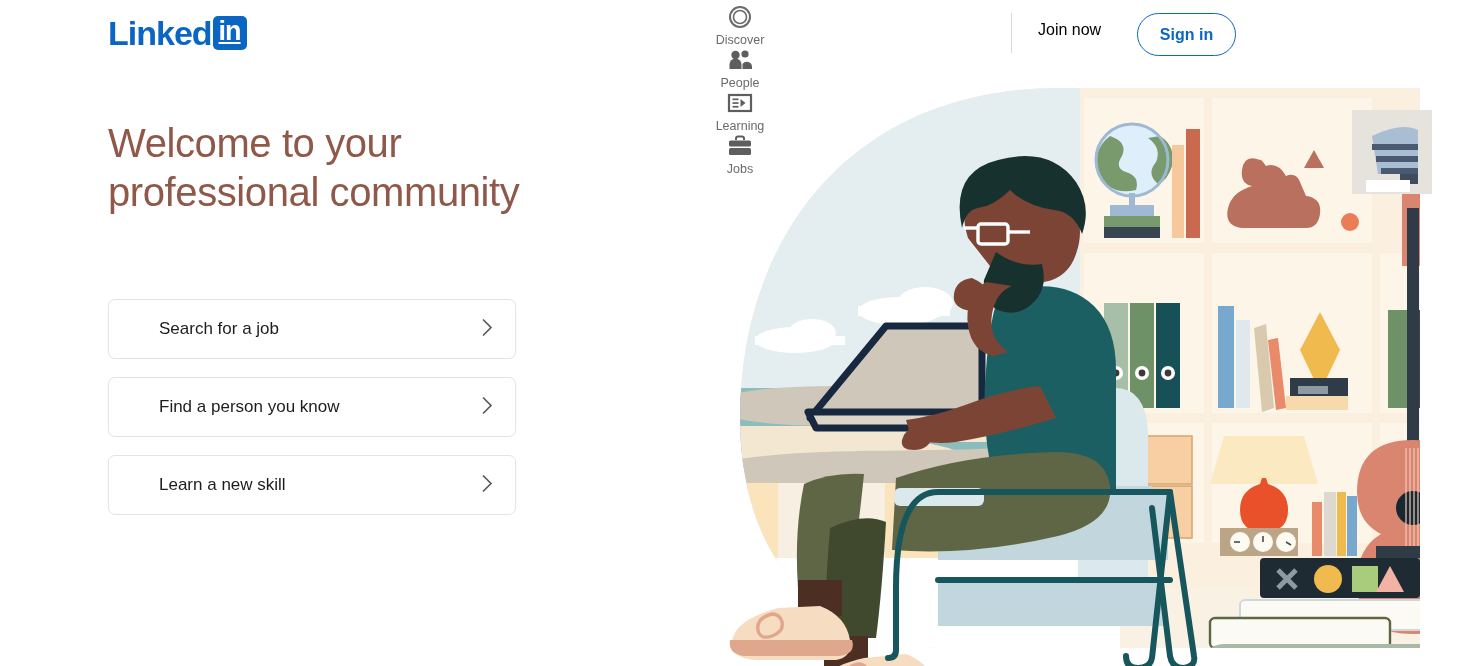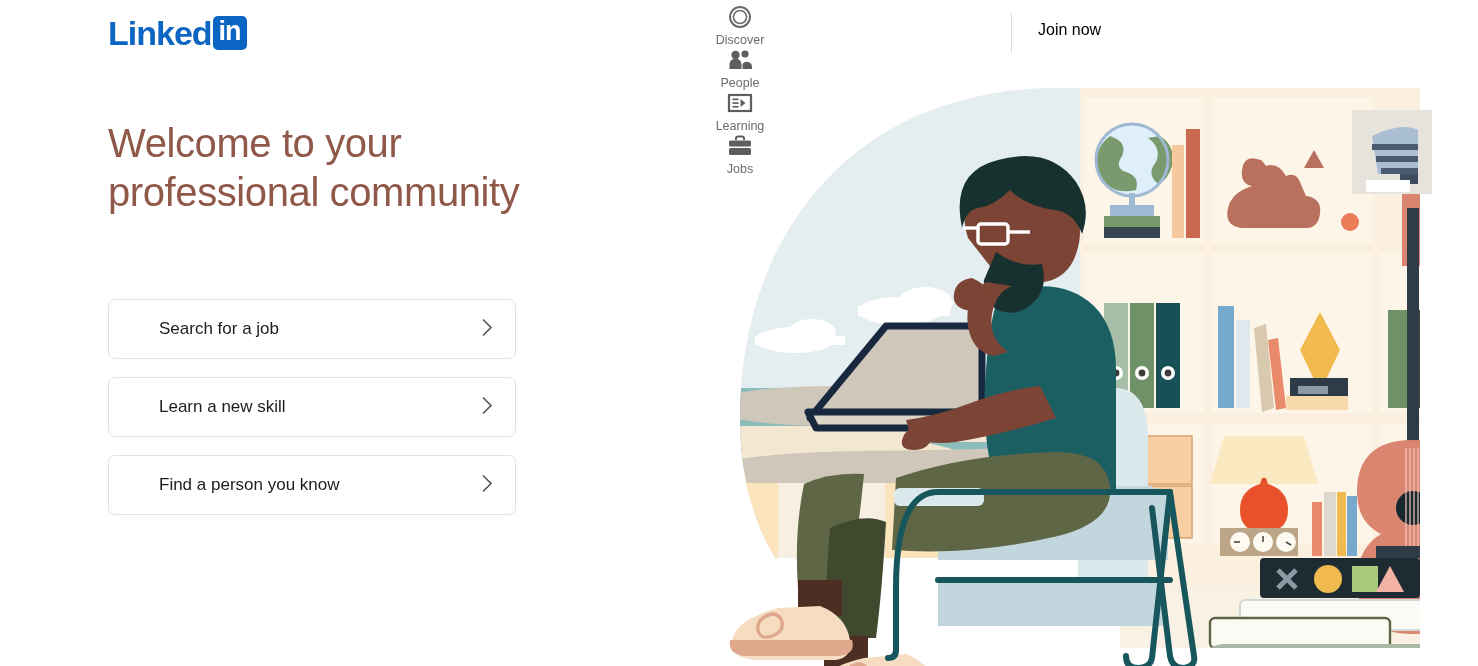--- a/index.html
+++ b/index.html
@@ -22,21 +22,21 @@
     display: flex; align-items: center;
     font-size: 34px; font-weight: bold; letter-spacing: -1px;
     color: #0a66c2; line-height: 1;
   }
   .logo-word { display: inline-block; }
   .logo-in {
     display: inline-flex; align-items: center; justify-content: center;
     background: #0a66c2; color: #fff;
     width: 34px; height: 34px; border-radius: 5px;
     font-size: 27px; font-weight: bold;
-    margin-left: 1px; padding-bottom: 3px;
+    margin-left: 1px; padding-bottom: 3px; text-decoration: underline;
   }
 
   .nav { position: absolute; left: 700px; top: 4px; display: flex; align-items: flex-start; flex-direction: column; }
   .nav-item {
     width: 80px; display: flex; flex-direction: column;
     align-items: center; cursor: pointer; gap: 3px;
   }
   .nav-icon { height: 26px; display: flex; align-items: center; justify-content: center; }
   .nav-label { font-size: 12.5px; color: #6b6b6b; }
 
@@ -136,49 +136,50 @@
           </svg>
         </span>
         <span class="nav-label">Jobs</span>
       </div>
 
     </div>
 
     <div class="divider"></div>
 
     <button class="join-now">Join now</button>
+    <button class="sign-in">Sign in</button>
   </div>
 
   <h1 class="headline">
     <span>Welcome to your</span><br>
     <span>professional community</span>
   </h1>
 
   <div class="actions">
 
     <button class="action-btn">
       <span class="action-label">Search for a job</span>
       <span class="chev">
         <svg width="12" height="20" viewBox="0 0 12 20">
             <path d="M2 2 L10 10 L2 18" fill="none" stroke="#555" stroke-width="1.6"></path>
           </svg>
       </span>
     </button>
 
     <button class="action-btn">
-      <span class="action-label">Learn a new skill</span>
+      <span class="action-label">Find a person you know</span>
       <span class="chev">
         <svg width="12" height="20" viewBox="0 0 12 20">
             <path d="M2 2 L10 10 L2 18" fill="none" stroke="#555" stroke-width="1.6"></path>
           </svg>
       </span>
     </button>
 
     <button class="action-btn">
-      <span class="action-label">Find a person you know</span>
+      <span class="action-label">Learn a new skill</span>
       <span class="chev">
         <svg width="12" height="20" viewBox="0 0 12 20">
             <path d="M2 2 L10 10 L2 18" fill="none" stroke="#555" stroke-width="1.6"></path>
           </svg>
       </span>
     </button>
   </div>
 
   <div class="illus">
     <svg width="760" height="578" viewBox="0 0 760 578">

